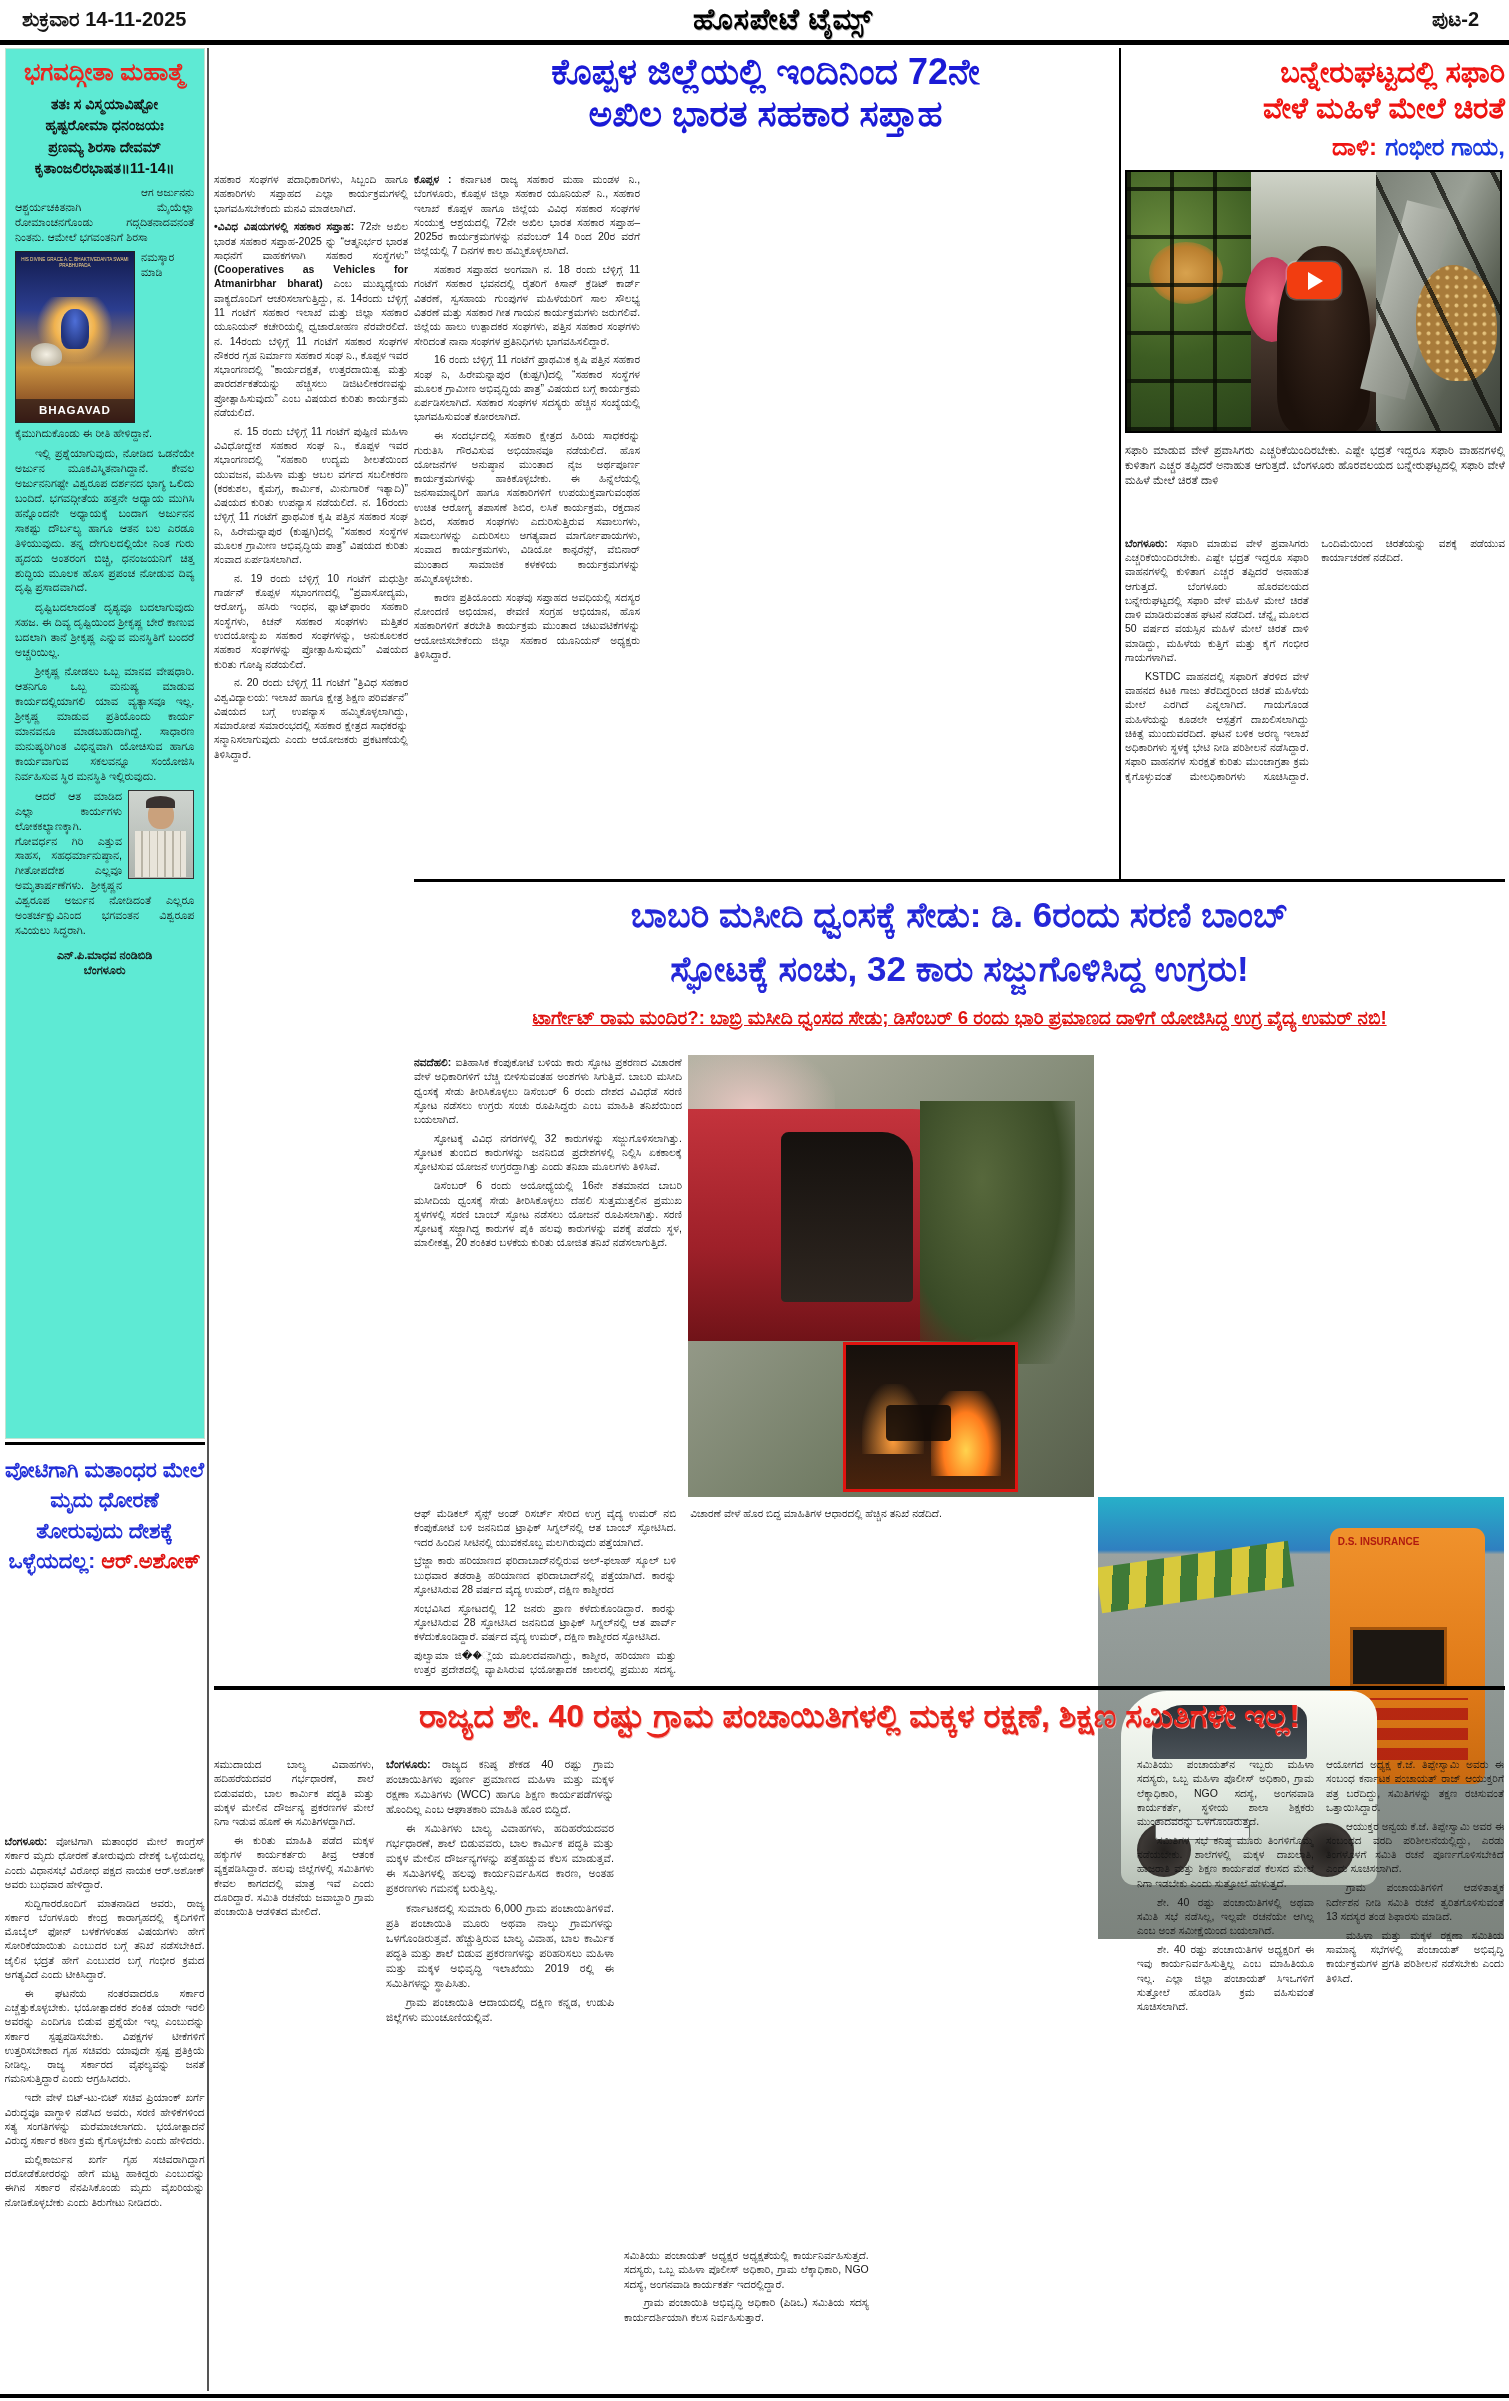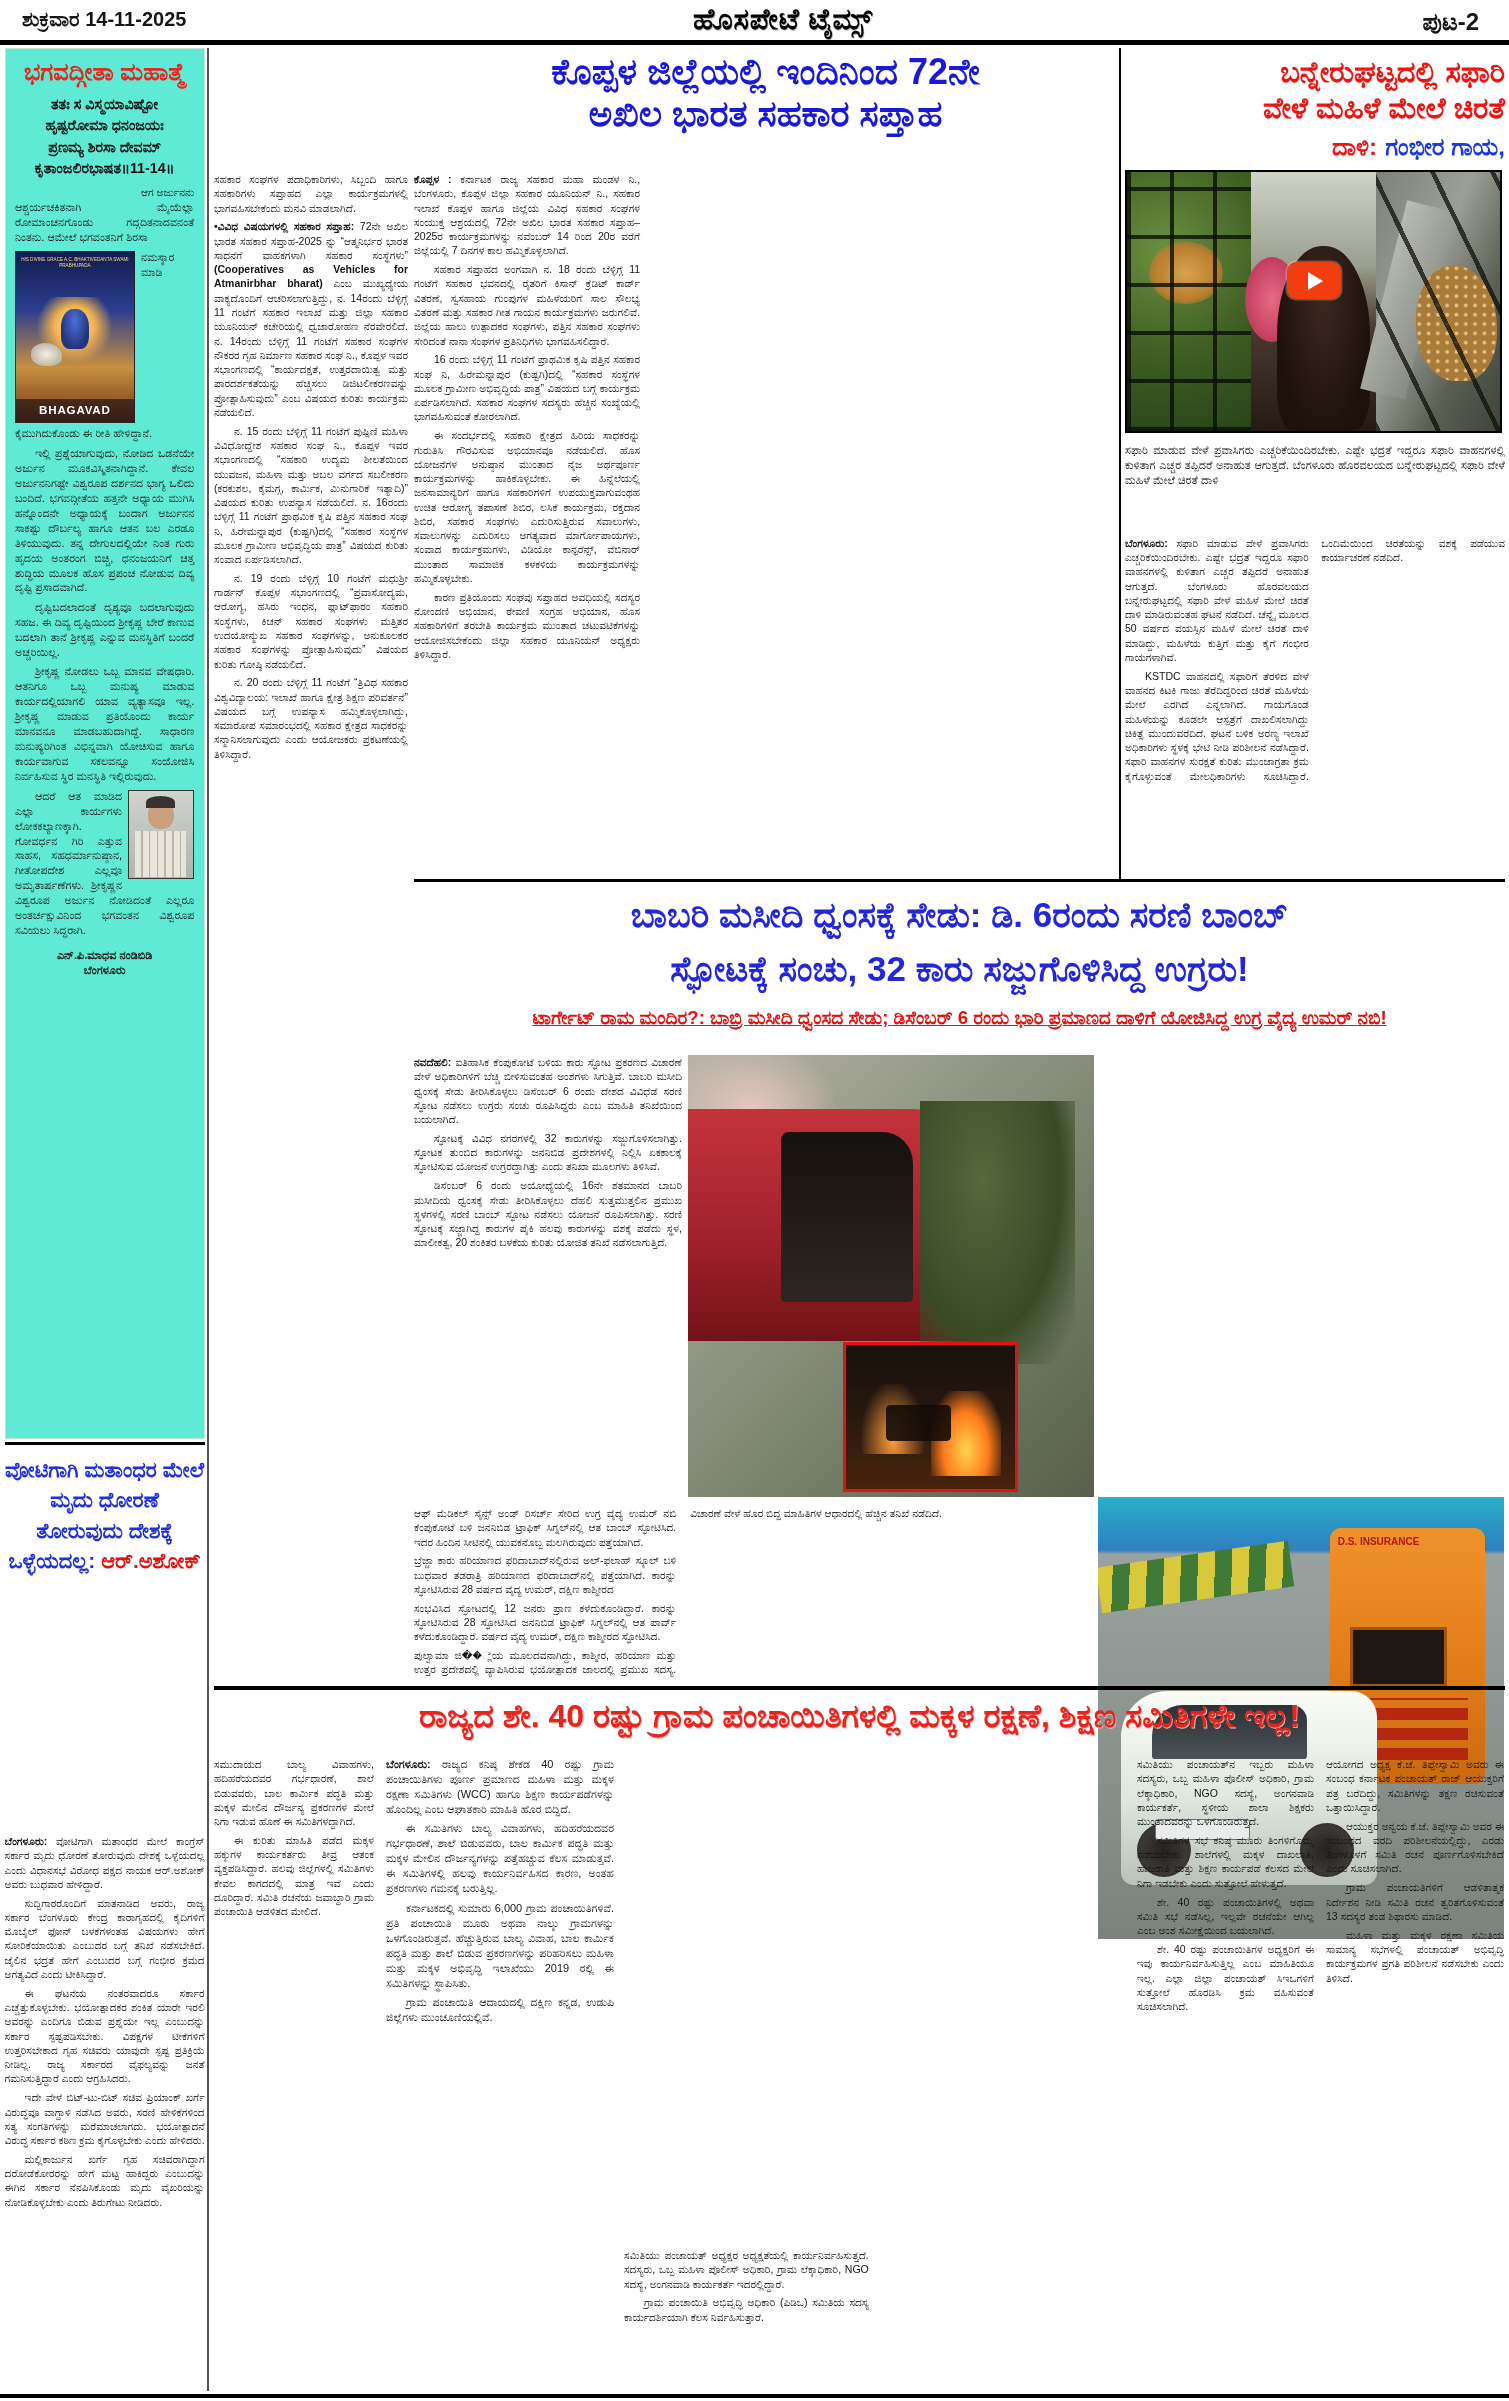--- a/index.html
+++ b/index.html
@@ -12,21 +12,21 @@
   .bodytxt p{margin:0 0 4.6px 0;text-indent:20px;}
   .bodytxt p.noindent{text-indent:0;}
   .cols3{column-count:3;column-gap:12.4px;column-fill:auto;}
   .cols2{column-count:2;column-gap:12.4px;column-fill:auto;}
   .cols4{column-count:4;column-gap:14px;column-fill:auto;}
   .clip{overflow:hidden;}
   
   .hdr-date{font-size:20px;font-weight:bold;}
   .hdr-mast{font-size:29px;font-weight:900;letter-spacing:0.8px;color:#000;
             text-shadow:0.8px 0.8px 0 #bbb;margin-left:28px;}
-  .hdr-page{font-size:24px;font-weight:bold;}
+  .hdr-page{font-size:20px;font-weight:bold;}
   
   .gita-box{background:#5eead4;border:1.5px solid #c2e3d2;padding:7.7px 9.3px;box-sizing:border-box;}
   .gita-title{color:#e8251f;font-size:24px;font-weight:bold;text-align:center;margin:1.5px 0 7.7px;}
   .gita-shloka{font-size:14.3px;font-weight:bold;text-align:center;line-height:1.5;color:#111;}
   .gita-opener{font-size:10.5px;text-align:right;margin:6.2px 0 1.5px;}
   .gita-author{font-weight:bold;font-size:11.2px;text-align:center;line-height:1.3;}
   
   .kop-head{color:#1a1ad6;font-size:36px;font-weight:bold;text-align:center;line-height:1.18;}
   .leo-head1{color:#ef1411;font-size:29px;font-weight:bold;text-align:right;line-height:1.25;}
   .leo-head2{color:#1a3ae0;font-size:24px;font-weight:bold;margin-top:32px;}

